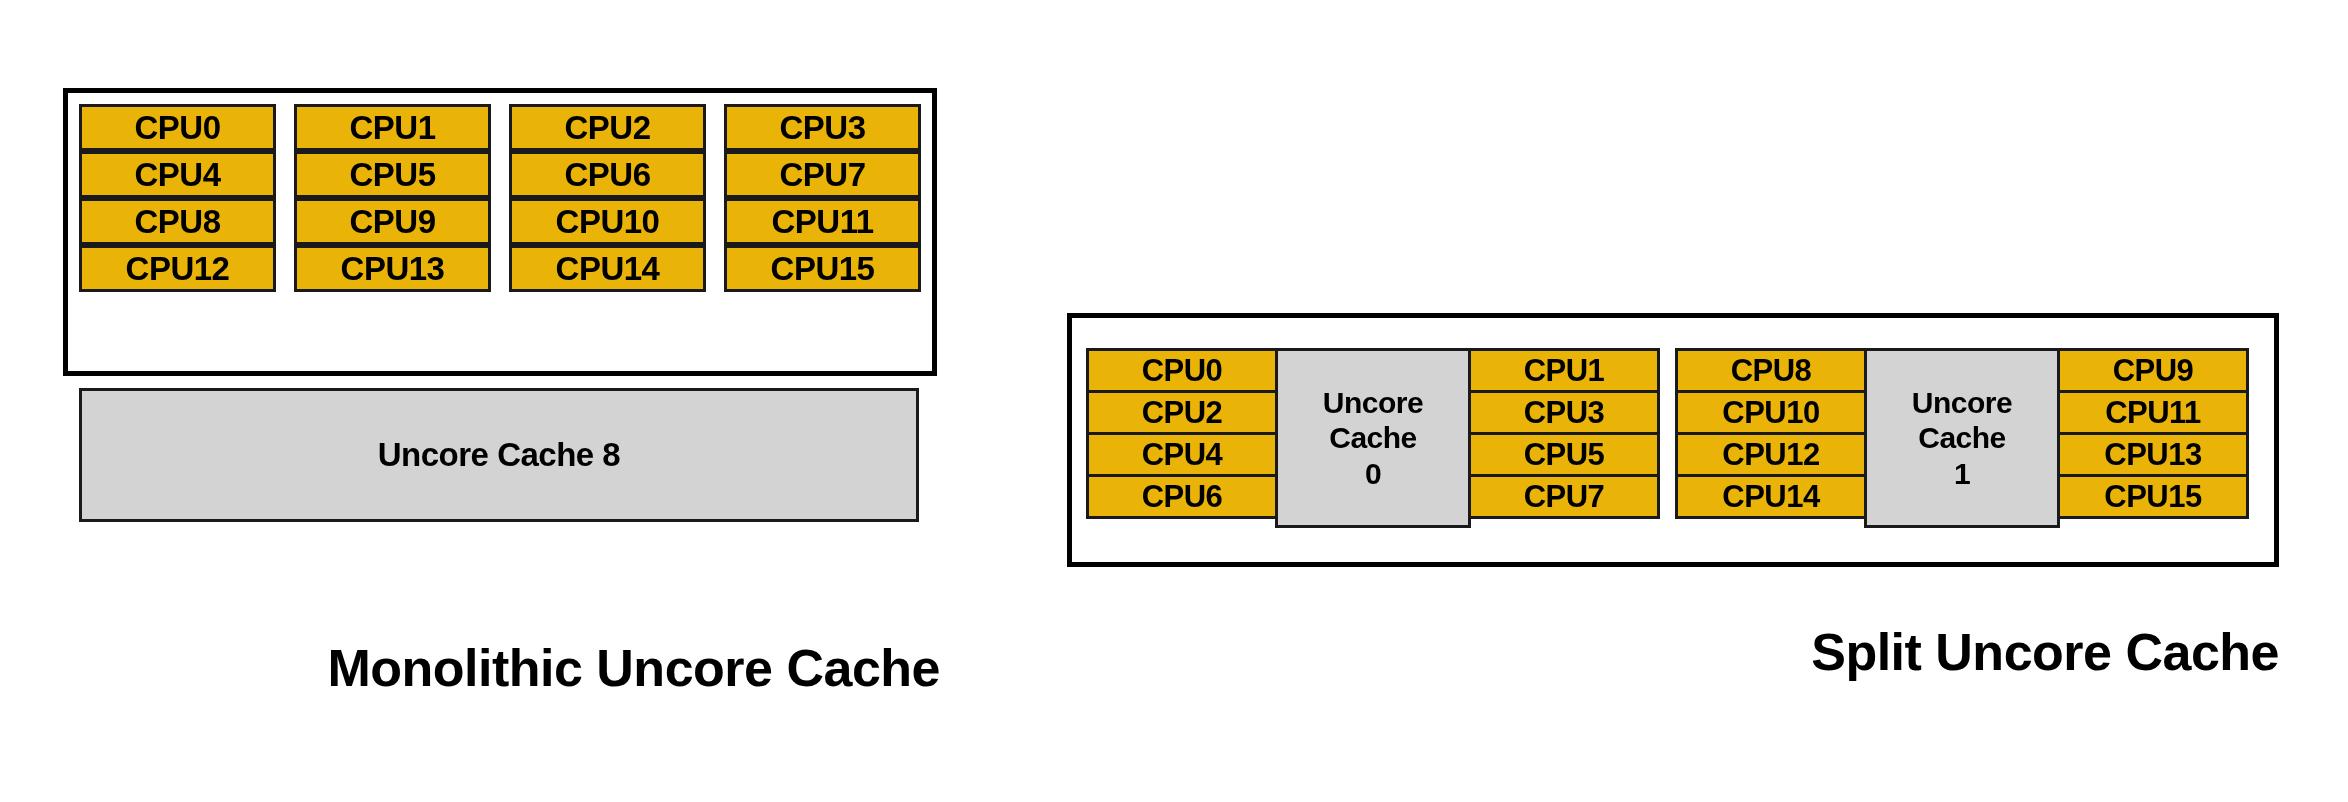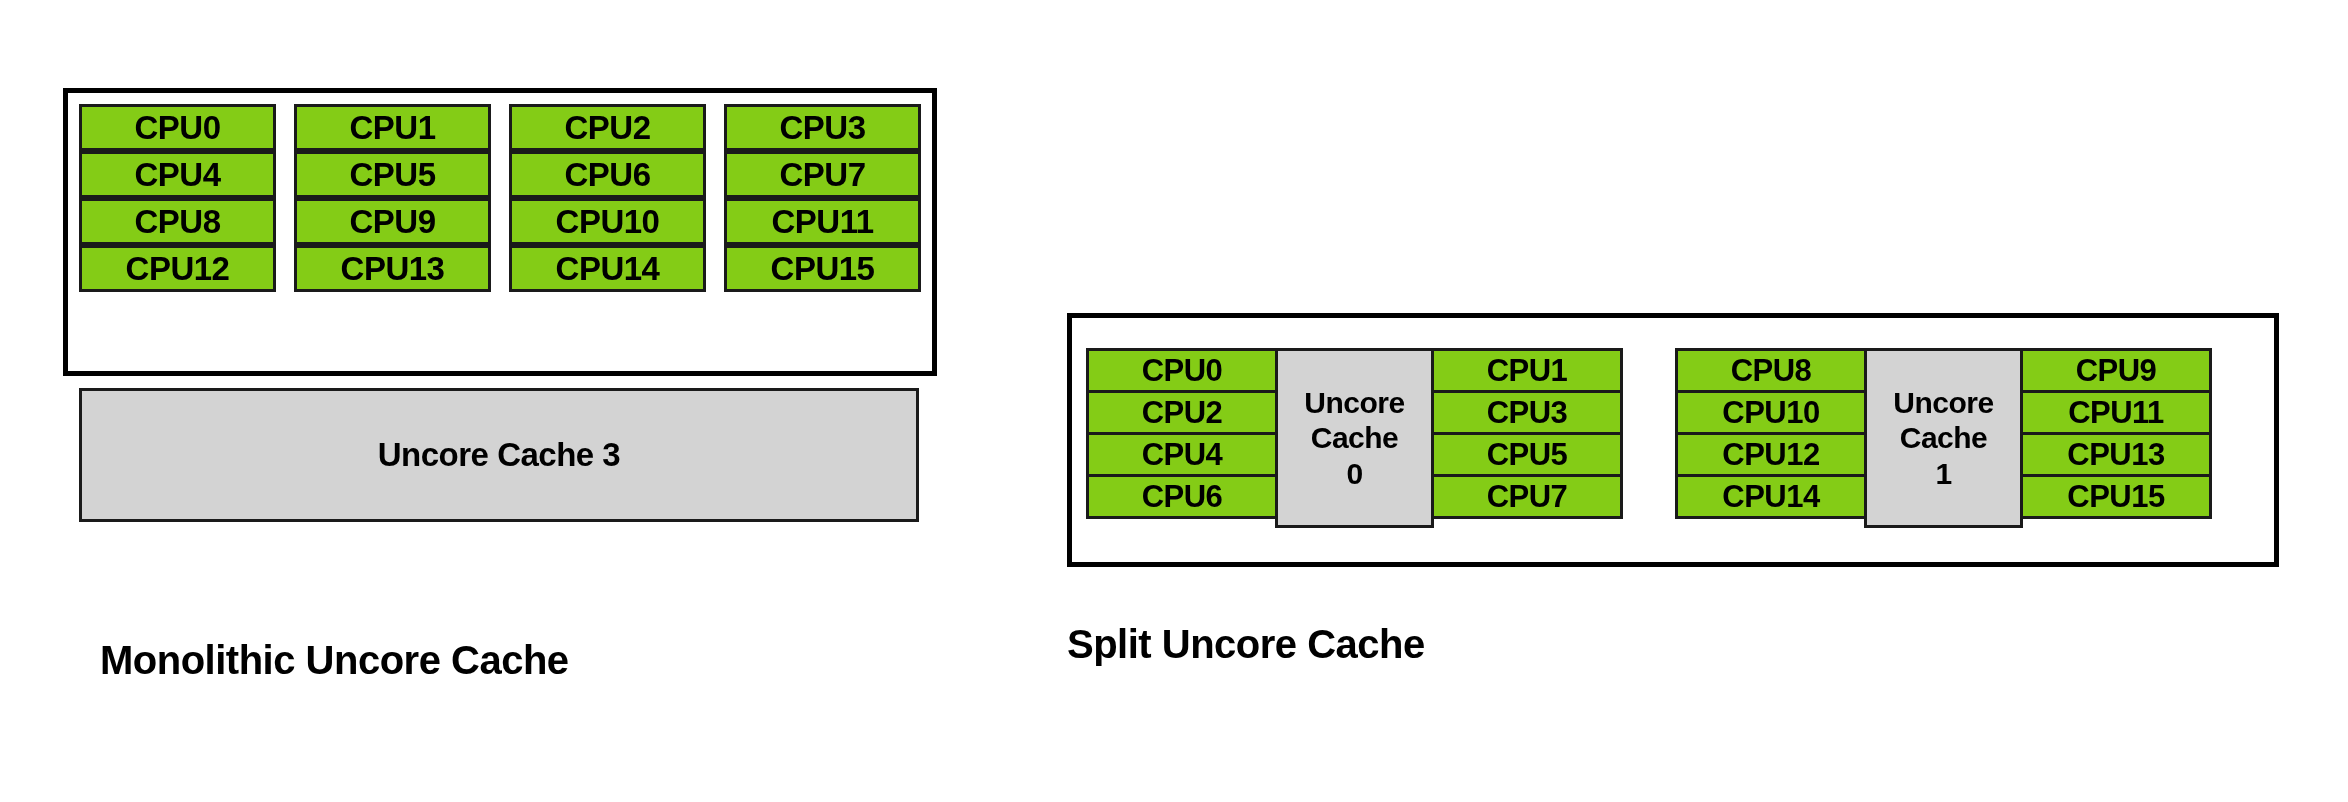--- a/index.html
+++ b/index.html
@@ -19,21 +19,21 @@
   .outer-box {
     position: absolute;
     box-sizing: border-box;
     border: 5px solid #000000;
     background: #ffffff;
   }
 
   .cpu-box {
     box-sizing: border-box;
     border: 3px solid #1a1a1a;
-    background: #84cc16;
+    background: #eab308;
     display: flex;
     align-items: center;
     justify-content: center;
     font-weight: bold;
     letter-spacing: -0.5px;
   }
 
   .cache-box {
     box-sizing: border-box;
     border: 3px solid #1a1a1a;
@@ -41,23 +41,23 @@
     display: flex;
     align-items: center;
     justify-content: center;
     text-align: center;
     font-weight: bold;
     letter-spacing: -0.5px;
   }
 
   .caption {
     position: absolute;
-    text-align: left;
+    text-align: right;
     font-weight: bold;
-    font-size: 40px;
+    font-size: 52px;
     letter-spacing: -0.5px;
     white-space: nowrap;
   }
 
   
   #monolithic-outer {
     left: 63px;
     top: 88px;
     width: 874px;
     height: 288px;
@@ -101,21 +101,21 @@
     box-sizing: border-box;
   }
   #split-half-0 { left: 1086px; width: 574px; }
   #split-half-1 { left: 1675px; width: 574px; }
 
   .split-col {
     display: flex;
     flex-direction: column;
   }
   .split-col-cpu { width: 192px; }
-  .split-col-cache { width: 153px; }
+  .split-col-cache { width: 190px; }
 
   .split-half .cpu-box {
     height: 45px;
     font-size: 31px;
     margin-top: -3px;
   }
   .split-half .cpu-box:first-child { margin-top: 0; }
 
   .split-half .cache-box {
     height: 180px;
@@ -157,21 +157,21 @@
   <div class="cpu-box">CPU8</div>
   <div class="cpu-box">CPU9</div>
   <div class="cpu-box">CPU10</div>
   <div class="cpu-box">CPU11</div>
   <div class="cpu-box">CPU12</div>
   <div class="cpu-box">CPU13</div>
   <div class="cpu-box">CPU14</div>
   <div class="cpu-box">CPU15</div>
 </div>
 
-<div class="cache-box" id="monolithic-cache">Uncore Cache 3</div>
+<div class="cache-box" id="monolithic-cache">Uncore Cache 8</div>
 
 <div class="caption" id="caption-monolithic">Monolithic Uncore Cache</div>
 
 <div class="outer-box" id="split-outer"></div>
 
 <div class="split-half" id="split-half-0">
   <div class="split-col split-col-cpu">
     <div class="cpu-box">CPU0</div>
     <div class="cpu-box">CPU2</div>
     <div class="cpu-box">CPU4</div>

